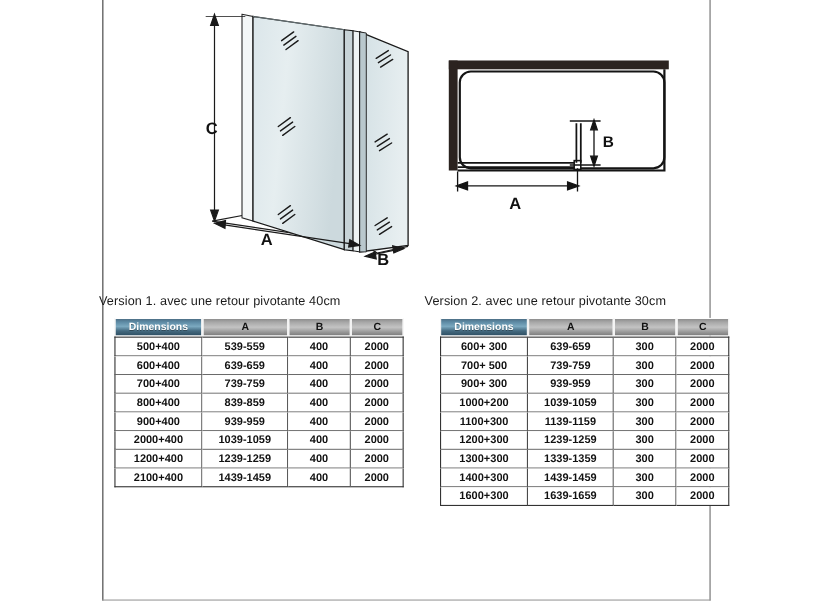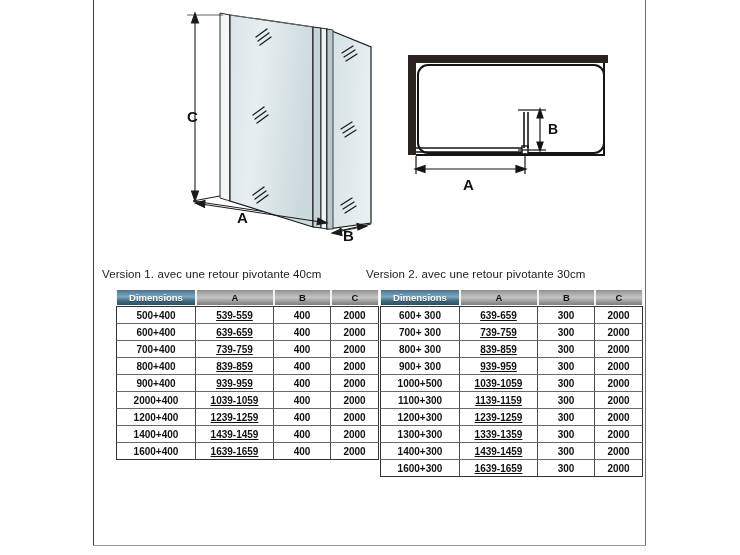--- a/index.html
+++ b/index.html
@@ -21,22 +21,22 @@
   
   .iso{position:absolute;left:175px;top:5px;width:210px;height:245px;}
   .iso svg{display:block;}
 
   
   .plan{position:absolute;left:400px;top:52px;width:215px;height:155px;}
   .plan svg{display:block;}
 
   
   .tblwrap{position:absolute;}
-  .tbl-1{left:100px;top:268px;}
-  .tbl-2{left:364px;top:268px;}
+  .tbl-1{left:88px;top:268px;}
+  .tbl-2{left:384px;top:268px;}
 
   .caption{
     font-size:11.5px;color:#1a1a1a;
     margin:0 0 9px 2px;
     white-space:nowrap;
     letter-spacing:0.1px;
   }
   table.spec{
     border-collapse:separate;
     border-spacing:0;
@@ -75,21 +75,21 @@
     background:#ffffff;
     border-right:1px solid #4a4a4a;
     border-bottom:1px solid #6a6a6a;
     white-space:nowrap;
   }
   table.spec tbody tr td:first-child{border-left:1.5px solid #333333;}
   table.spec tbody tr td:last-child{border-right:1.5px solid #333333;margin-top:44px;}
   table.spec tbody tr:first-child td{border-top:1.5px solid #333333;}
   table.spec tbody tr:last-child td{border-bottom:1.5px solid #333333;}
   td.c-dim{width:80px;}
-  td.c-a{width:78px;text-decoration:underline;}
+  td.c-a{width:78px;}
   td.c-b{width:57px;}
   td.c-c{width:48px;}
   col.w-dim{width:80px;}
   col.w-a{width:78px;}
   col.w-b{width:57px;}
   col.w-c{width:48px;}
 </style>
 </head>
 <body>
 
@@ -279,28 +279,22 @@
             <td class="c-b">400</td>
             <td class="c-c">2000</td>
           </tr>
           <tr>
             <td class="c-dim">1200+400</td>
             <td class="c-a">1239-1259</td>
             <td class="c-b">400</td>
             <td class="c-c">2000</td>
           </tr>
           <tr>
-            <td class="c-dim">1400+400</td>
+            <td class="c-dim">2100+400</td>
             <td class="c-a">1439-1459</td>
-            <td class="c-b">400</td>
-            <td class="c-c">2000</td>
-          </tr>
-          <tr>
-            <td class="c-dim">1600+400</td>
-            <td class="c-a">1639-1659</td>
             <td class="c-b">400</td>
             <td class="c-c">2000</td>
           </tr>
         </tbody>
     </table>
   </div>
 
   <div class="tblwrap tbl-2">
     <div class="caption">Version 2. avec une retour pivotante 30cm</div>
     <table class="spec">
@@ -319,39 +313,33 @@
         </tr>
       </thead>
       <tbody>
           <tr>
             <td class="c-dim">600+ 300</td>
             <td class="c-a">639-659</td>
             <td class="c-b">300</td>
             <td class="c-c">2000</td>
           </tr>
           <tr>
-            <td class="c-dim">700+ 300</td>
+            <td class="c-dim">700+ 500</td>
             <td class="c-a">739-759</td>
-            <td class="c-b">300</td>
-            <td class="c-c">2000</td>
-          </tr>
-          <tr>
-            <td class="c-dim">800+ 300</td>
-            <td class="c-a">839-859</td>
             <td class="c-b">300</td>
             <td class="c-c">2000</td>
           </tr>
           <tr>
             <td class="c-dim">900+ 300</td>
             <td class="c-a">939-959</td>
             <td class="c-b">300</td>
             <td class="c-c">2000</td>
           </tr>
           <tr>
-            <td class="c-dim">1000+500</td>
+            <td class="c-dim">1000+200</td>
             <td class="c-a">1039-1059</td>
             <td class="c-b">300</td>
             <td class="c-c">2000</td>
           </tr>
           <tr>
             <td class="c-dim">1100+300</td>
             <td class="c-a">1139-1159</td>
             <td class="c-b">300</td>
             <td class="c-c">2000</td>
           </tr>

